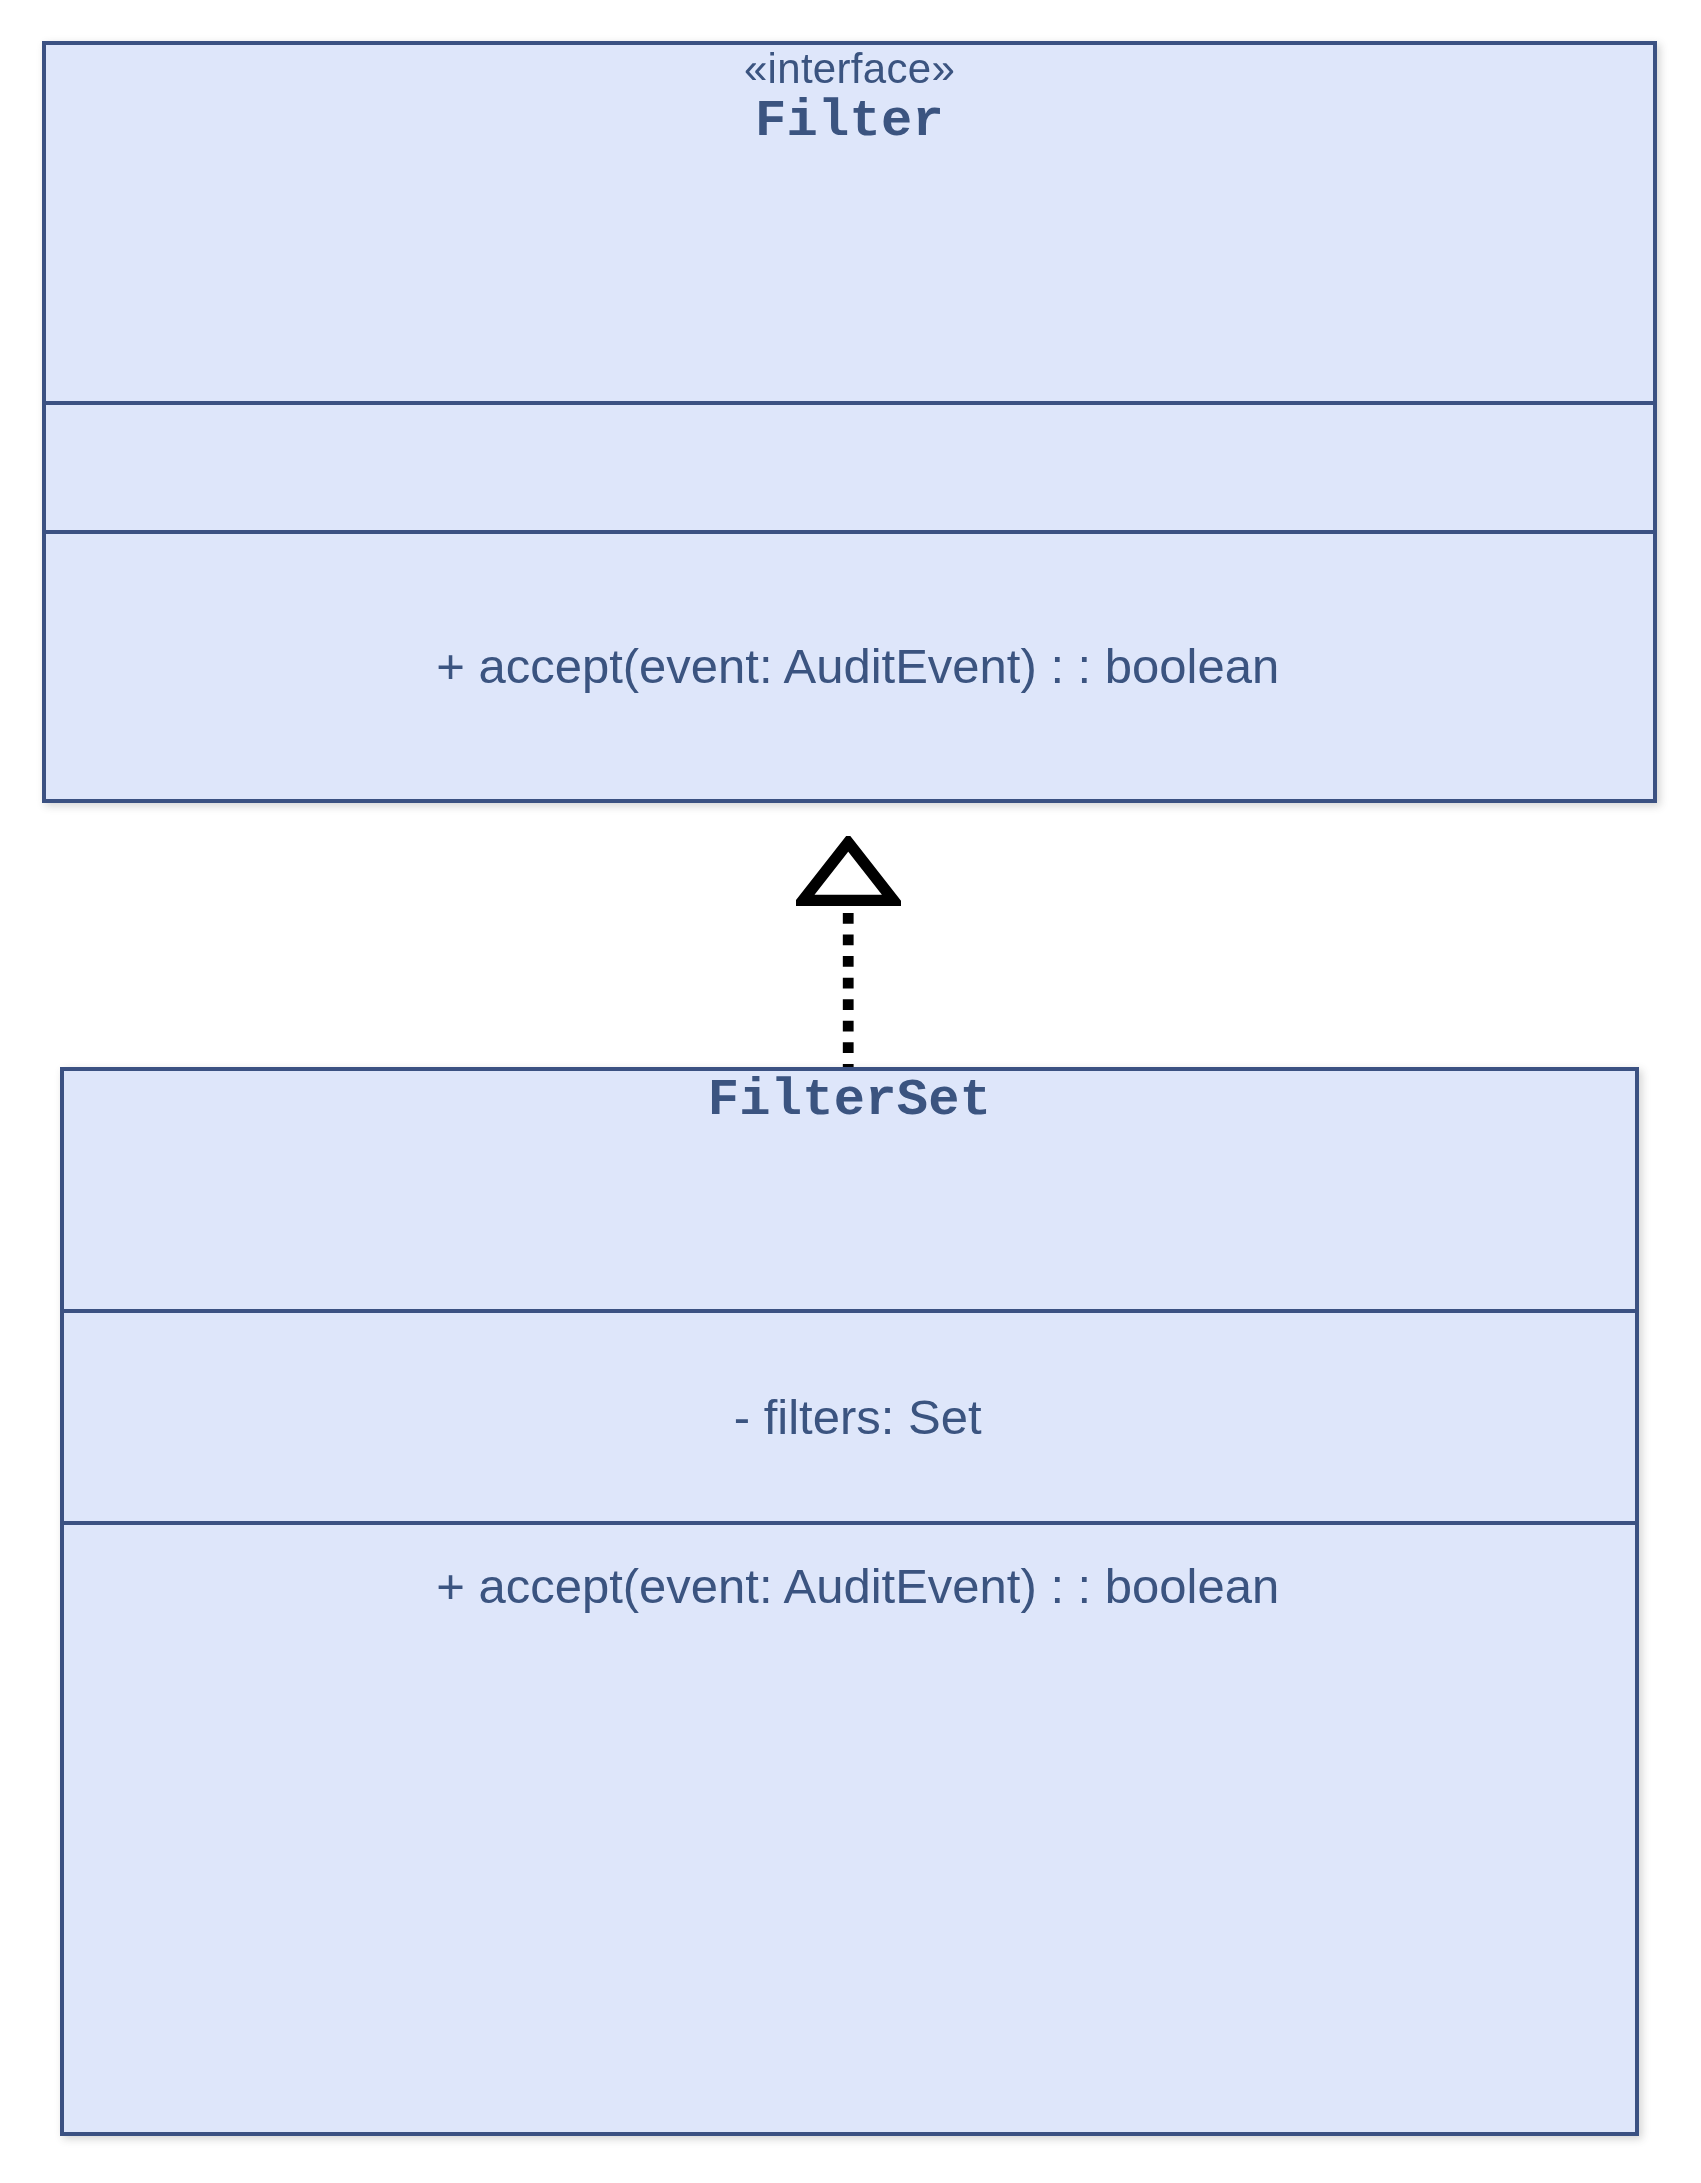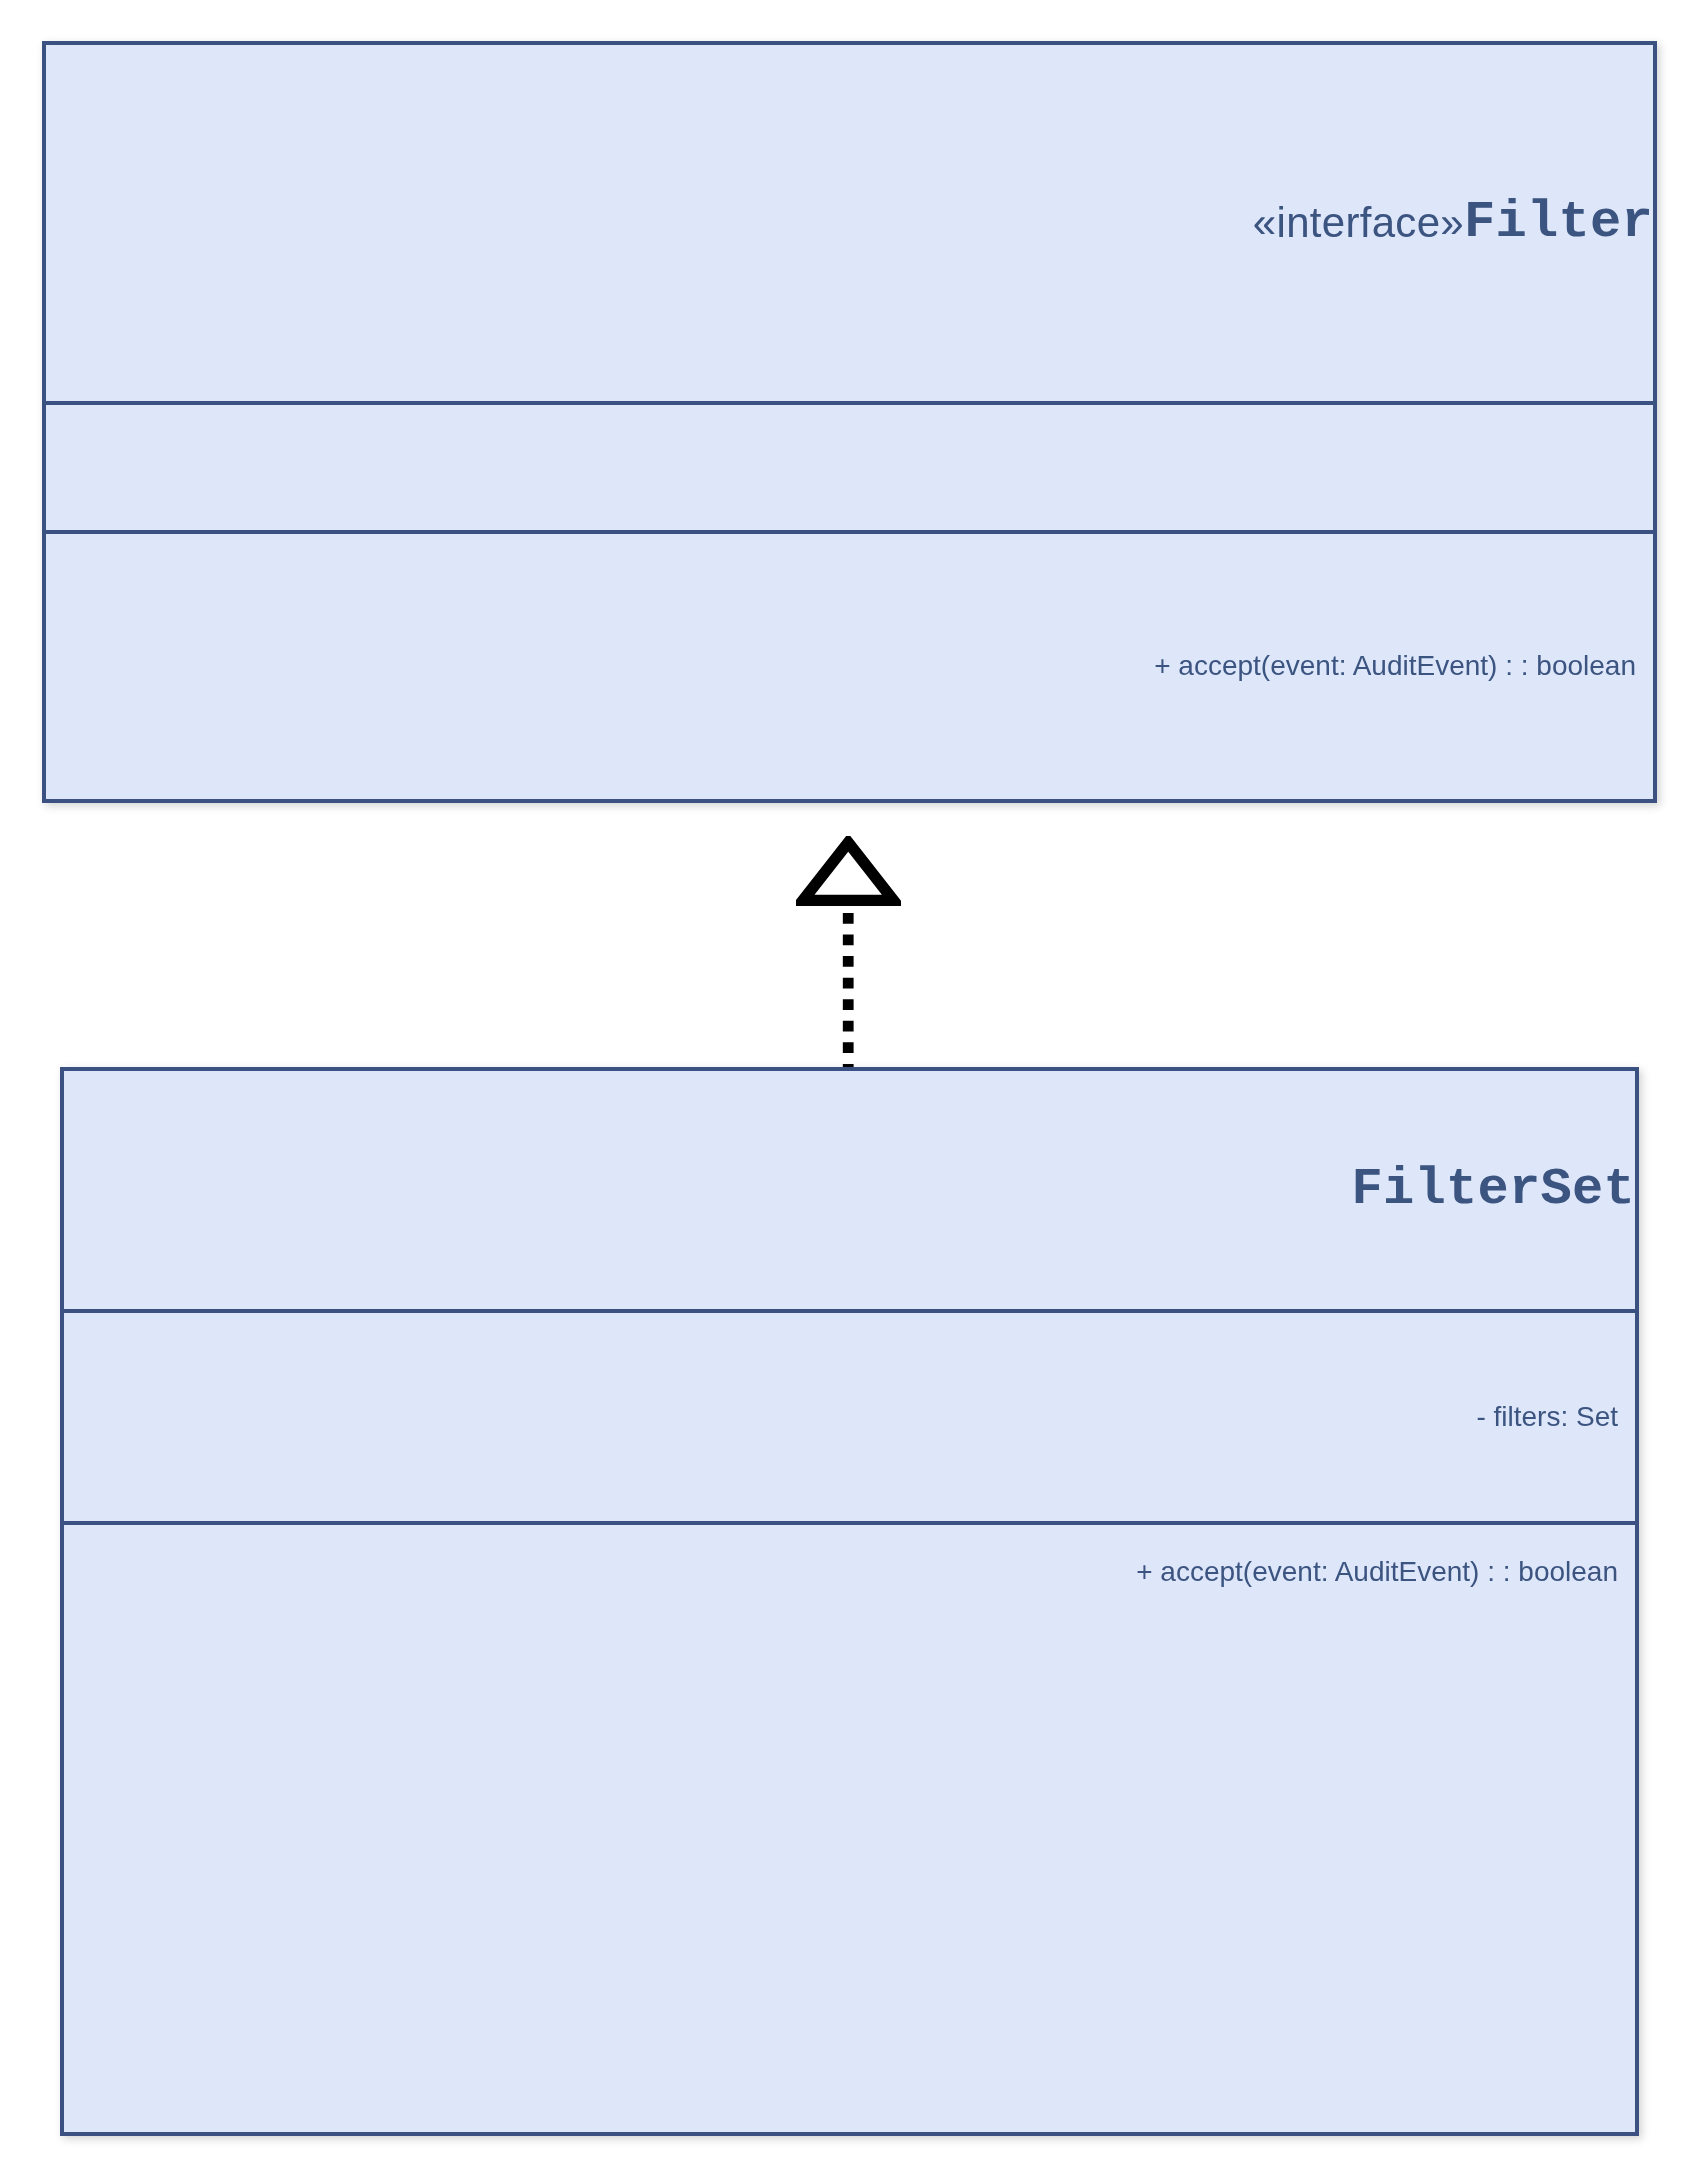--- a/index.html
+++ b/index.html
@@ -41,23 +41,23 @@
     box-sizing: border-box;
     position: relative;
   }
   .compartment + .compartment {
     border-top: 4.5px solid #3b5182;
   }
 
   
   .compartment-header {
     display: flex;
-    flex-direction: row;
+    flex-direction: column;
     align-items: center;
-    justify-content: flex-end;
+    justify-content: flex-start;
     text-align: center;
   }
 
   .stereotype {
     color: #3b5480;
     font-size: 42px;
     font-weight: 400;
     line-height: 1.12;
     letter-spacing: 0.3px;
   }
@@ -75,25 +75,25 @@
   .compartment-members {
     display: flex;
     flex-direction: column;
     justify-content: center;
     padding-left: 30px;
     padding-right: 17px;
   }
 
   .member-line {
     color: #3b5480;
-    font-size: 28px;
+    font-size: 49px;
     font-weight: 400;
     line-height: 1.32;
     white-space: nowrap;
-    text-align: right;
+    text-align: center;
   }
 
   .compartment-empty {
     
   }
 
   
   #box-filter {
     left: 42px;
     top: 41px;

